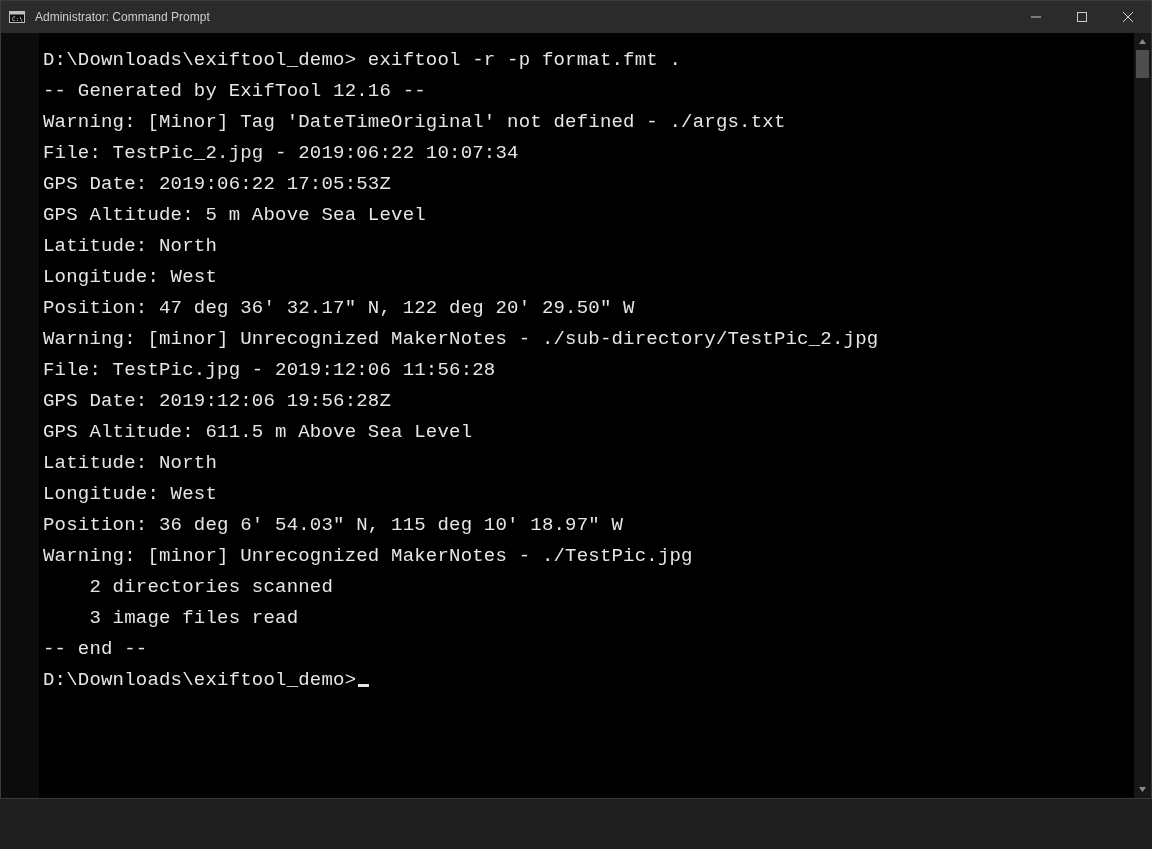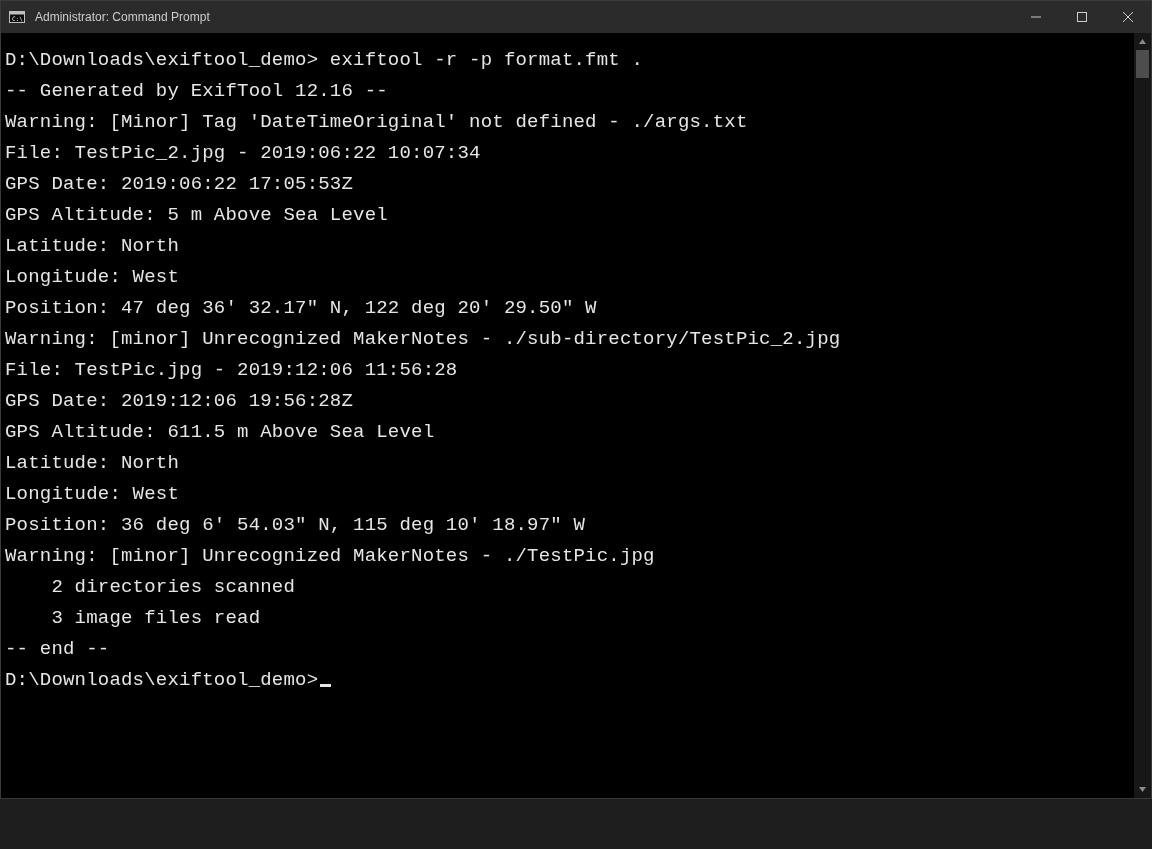--- a/index.html
+++ b/index.html
@@ -64,20 +64,21 @@
   .terminal {
     flex: 1 1 auto;
     background: #000000;
     color: #e6e6e6;
     font-size: 19px;
     line-height: 31px;
     white-space: pre;
     padding: 12px 0 0 4px;
     overflow: hidden;
     letter-spacing: 0.2px;
+    margin-left: 38px;
   }
   .terminal .line { display:block; }
   .cursor {
     display:inline-block;
     width: 11px;
     height: 3px;
     background: #e6e6e6;
     vertical-align: -2px;
     margin-left: 2px;
   }

